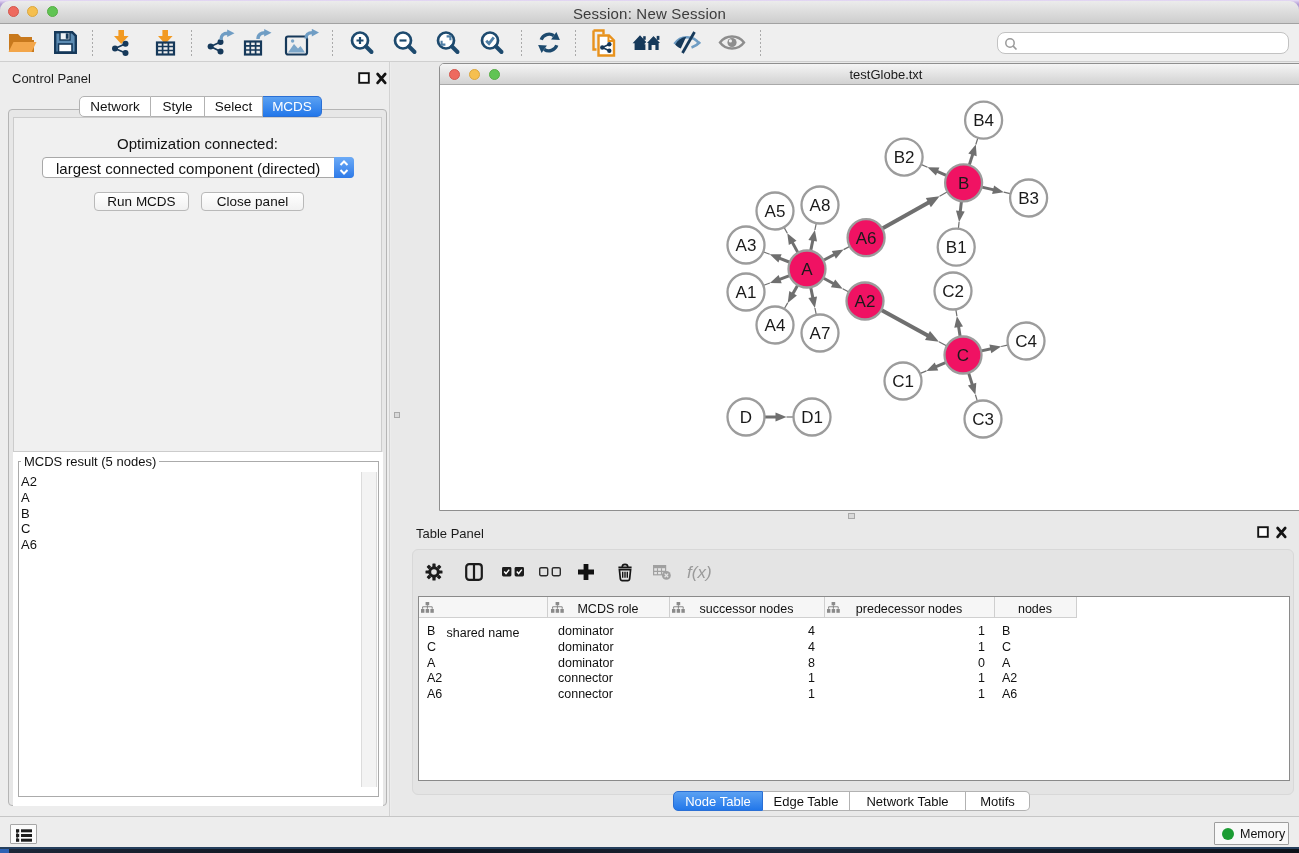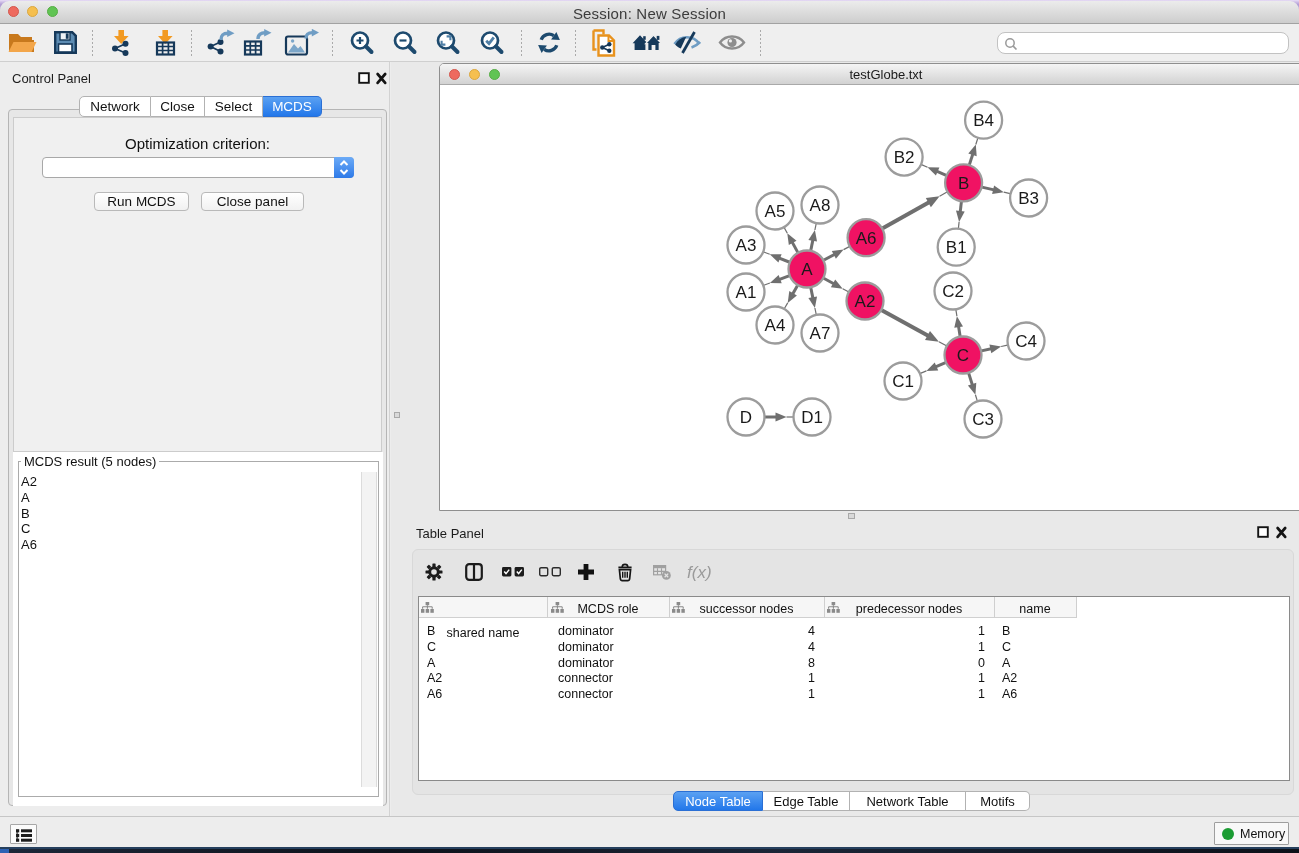--- a/index.html
+++ b/index.html
@@ -161,29 +161,30 @@
 <div class="abs" style="left:12px;top:71px;font-size:13px;color:#1c1c1c;">Control Panel</div>
 <svg class="abs" style="left:358px;top:72px;" width="30" height="13" viewBox="0 0 30 13">
   <rect x="1.2" y="1.2" width="9.6" height="9.6" fill="#fff" stroke="#141414" stroke-width="1.9"></rect>
   <path d="M19.6,2.0 L27.2,10.9 M27.2,2.0 L19.6,10.9" stroke="#141414" stroke-width="2.7" stroke-linecap="round"></path>
 </svg>
 
 <div class="abs" style="left:8px;top:109px;width:379px;height:697px;background:#e7e7e7;border:1px solid #b5b5b5;border-radius:4px;"></div>
 
 <div class="abs" style="left:79px;top:96px;height:21px;">
   <div style="float:left;width:72px;height:21px;background:#fff;border:1px solid #b2b2b2;border-radius:5px 0 0 5px;font-size:13.5px;text-align:center;line-height:20px;color:#111;">Network</div>
-  <div style="float:left;width:54px;height:21px;background:#fff;border:1px solid #b2b2b2;border-left:none;font-size:13.5px;text-align:center;line-height:20px;color:#111;">Close</div>
+  <div style="float:left;width:54px;height:21px;background:#fff;border:1px solid #b2b2b2;border-left:none;font-size:13.5px;text-align:center;line-height:20px;color:#111;">Style</div>
   <div style="float:left;width:58px;height:21px;background:#fff;border:1px solid #b2b2b2;border-left:none;font-size:13.5px;text-align:center;line-height:20px;color:#111;">Select</div>
   <div style="float:left;width:59px;height:21px;background:linear-gradient(#5ba1f2,#2277ea);border:1px solid #2a6fd4;border-left:none;border-radius:0 5px 5px 0;font-size:13.5px;text-align:center;line-height:20px;color:#fff;">MCDS</div>
 </div>
 
 <div class="abs" style="left:13px;top:117px;width:369px;height:335px;background:#f0f0f0;border:1px solid #cccccc;"></div>
-<div class="abs" style="left:0;top:135px;width:395px;text-align:center;font-size:15px;color:#111;">Optimization criterion:</div>
+<div class="abs" style="left:0;top:135px;width:395px;text-align:center;font-size:15px;color:#111;">Optimization connected:</div>
 
 <div class="abs" style="left:42px;top:157px;width:312px;height:21px;background:#fff;border:1px solid #a8a8a8;border-radius:4px;">
+  <div style="position:absolute;left:13px;top:1.5px;font-size:15px;color:#111;">largest connected component (directed)</div>
   <div style="position:absolute;right:-1px;top:-1px;width:20px;height:21px;background:linear-gradient(#6cabf7,#2e7ae8);border-radius:0 4px 4px 0;">
     <svg width="20" height="21" viewBox="0 0 20 21">
       <path d="M6.5,8 L10,4.5 L13.5,8" fill="none" stroke="#fff" stroke-width="2"></path>
       <path d="M6.5,13 L10,16.5 L13.5,13" fill="none" stroke="#fff" stroke-width="2"></path>
     </svg>
   </div>
 </div>
 
 <div class="abs" style="left:94px;top:192px;width:95px;height:19px;background:linear-gradient(#ffffff,#f1f1f1);border:1px solid #b9b9b9;border-radius:4px;font-size:13.5px;text-align:center;line-height:18px;color:#111;">Run MCDS</div>
 <div class="abs" style="left:201px;top:192px;width:103px;height:19px;background:linear-gradient(#ffffff,#f1f1f1);border:1px solid #b9b9b9;border-radius:4px;font-size:13.5px;text-align:center;line-height:18px;color:#111;">Close panel</div>
@@ -397,21 +398,21 @@
 <div class="abs" style="left:824px;top:602px;width:170px;text-align:center;font-size:12.5px;color:#111;">predecessor nodes</div>
 <svg class="abs" style="left:827px;top:602px;" width="13" height="12" viewBox="0 0 13 12">
     <g fill="#8a8a8a">
       <rect x="4.6" y="0" width="3.6" height="3.2"></rect>
       <path d="M6.4,3.2 v1.6 M1.6,4.8 h9.6 M1.6,4.8 v2 M6.4,4.8 v2 M11.2,4.8 v2" stroke="#8a8a8a" fill="none" stroke-width="1.1"></path>
       <rect x="0" y="7" width="3.4" height="3.8"></rect>
       <rect x="4.7" y="7" width="3.4" height="3.8"></rect>
       <rect x="9.4" y="7" width="3.4" height="3.8"></rect>
     </g>
   </svg>
-<div class="abs" style="left:994px;top:602px;width:82px;text-align:center;font-size:12.5px;color:#111;">name</div>
+<div class="abs" style="left:994px;top:602px;width:82px;text-align:center;font-size:12.5px;color:#111;">nodes</div>
 <div class="abs" style="left:547px;top:597px;width:1px;height:21px;background:#cfcfcf;"></div>
 <div class="abs" style="left:669px;top:597px;width:1px;height:21px;background:#cfcfcf;"></div>
 <div class="abs" style="left:824px;top:597px;width:1px;height:21px;background:#cfcfcf;"></div>
 <div class="abs" style="left:994px;top:597px;width:1px;height:21px;background:#cfcfcf;"></div>
 <div class="abs" style="left:1076px;top:597px;width:1px;height:21px;background:#cfcfcf;"></div>
 <div class="abs" style="left:427px;top:624px;font-size:12.5px;color:#111;">B</div>
 <div class="abs" style="left:558px;top:624px;font-size:12.5px;color:#111;">dominator</div>
 <div class="abs" style="left:715px;top:624px;width:100px;text-align:right;font-size:12.5px;color:#111;">4</div>
 <div class="abs" style="left:885px;top:624px;width:100px;text-align:right;font-size:12.5px;color:#111;">1</div>
 <div class="abs" style="left:1002px;top:624px;font-size:12.5px;color:#111;">B</div>

